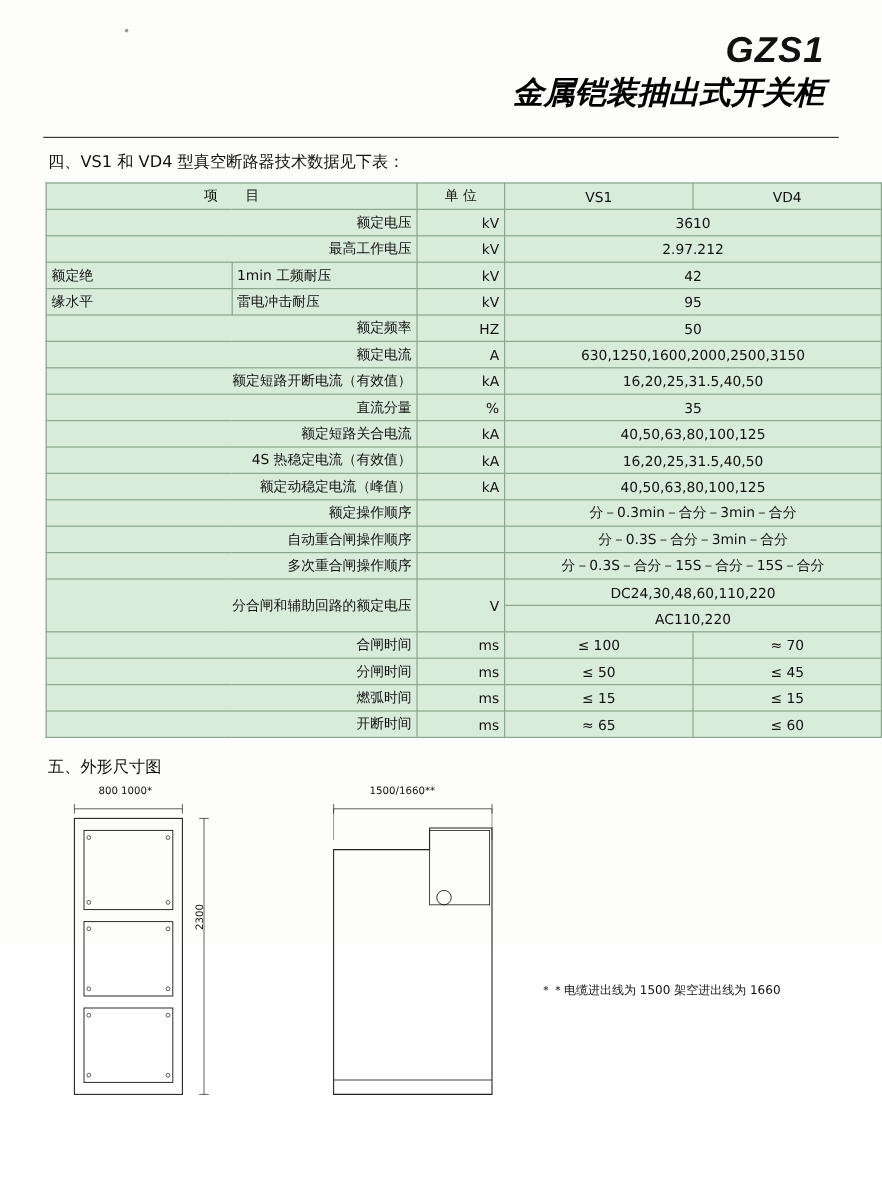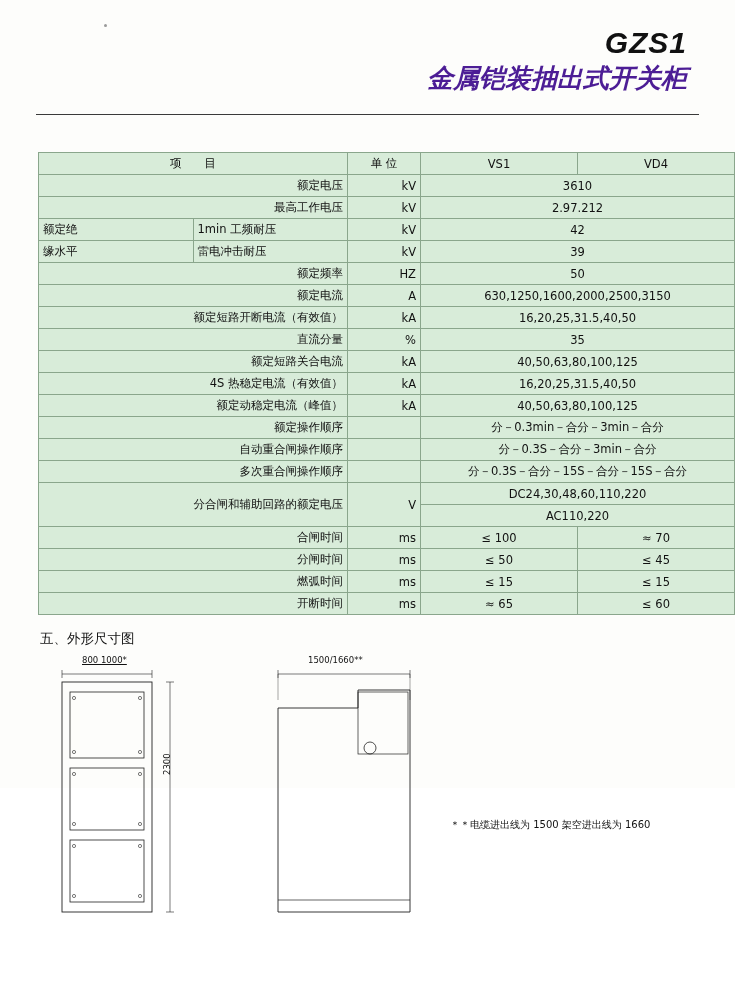--- a/index.html
+++ b/index.html
@@ -35,21 +35,21 @@
     font-size: 30px;
     letter-spacing: 1px;
     color: #111;
     line-height: 1;
   }
   .brand-sub {
     font-family: "DejaVu Sans", sans-serif;
     font-weight: bold;
     font-size: 26px;
     font-style: italic;
-    color: #4c1d95;
+    color: #000000;
     margin-top: 6px;
     line-height: 1.1;
   }
   .rule {
     position: absolute;
     left: 36px;
     top: 114px;
     width: 663px;
     height: 1px;
     background: #3a3a3a;
@@ -124,20 +124,21 @@
 
   <div class="speck" style="left:104px; top:24px;"></div>
 
   <div class="header">
     <div class="brand">GZS1</div>
     <div class="brand-sub">金属铠装抽出式开关柜</div>
   </div>
 
   <div class="rule"></div>
 
+  <div class="section-title" id="sec4">四、VS1 和 VD4 型真空断路器技术数据见下表：</div>
 
   <table class="spec">
     <tbody>
       <tr class="hdr">
         <td class="c-item center" colspan="2">项　　目</td>
         <td class="c-unit">单 位</td>
         <td class="c-vs1">VS1</td>
         <td class="c-vd4">VD4</td>
       </tr>
 
@@ -161,21 +162,21 @@
         <td class="lbl-ind" style="width:180px;">额定绝</td>
         <td class="sub-left">1min 工频耐压</td>
         <td class="c-unit">kV</td>
         <td colspan="2" class="center">42</td>
       </tr>
 
       <tr>
         <td class="lbl-ind">缘水平</td>
         <td class="sub-left">雷电冲击耐压</td>
         <td class="c-unit">kV</td>
-        <td colspan="2" class="center">39</td>
+        <td colspan="2" class="center">95</td>
       </tr>
 
       <tr>
         <td class="lbl" colspan="2">额定频率</td>
         <td class="c-unit">HZ</td>
         <td colspan="2" class="center">50</td>
       </tr>
       <tr>
         <td class="lbl" colspan="2">额定电流</td>
         <td class="c-unit">A</td>
@@ -281,21 +282,21 @@
     <circle cx="88" cy="164" r="1.6" fill="none" stroke="#222" stroke-width="0.6"></circle>
     <circle cx="22" cy="186" r="1.6" fill="none" stroke="#222" stroke-width="0.6"></circle>
     <circle cx="88" cy="186" r="1.6" fill="none" stroke="#222" stroke-width="0.6"></circle>
     <circle cx="22" cy="236" r="1.6" fill="none" stroke="#222" stroke-width="0.6"></circle>
     <circle cx="88" cy="236" r="1.6" fill="none" stroke="#222" stroke-width="0.6"></circle>
 
     <line x1="118" y1="22" x2="118" y2="252" stroke="#222" stroke-width="0.6"></line>
     <line x1="114" y1="22" x2="122" y2="22" stroke="#222" stroke-width="0.6"></line>
     <line x1="114" y1="252" x2="122" y2="252" stroke="#222" stroke-width="0.6"></line>
   </svg>
-  <div class="dim-text" style="position:absolute; left:82px; top:655px;text-decoration:underline;">800 1000*</div>
+  <div class="dim-text" style="position:absolute; left:82px; top:655px;">800 1000*</div>
   <div class="dim-text" style="position:absolute; left:162px; top:775px; transform:rotate(-90deg); transform-origin:left top;">2300</div>
 
   <svg class="dw" style="left:258px; top:660px;" width="200" height="260" viewBox="0 0 200 260">
     <line x1="20" y1="14" x2="152" y2="14" stroke="#222" stroke-width="0.6"></line>
     <line x1="20" y1="10" x2="20" y2="18" stroke="#222" stroke-width="0.6"></line>
     <line x1="152" y1="10" x2="152" y2="18" stroke="#222" stroke-width="0.6"></line>
     <line x1="20" y1="14" x2="20" y2="40" stroke="#222" stroke-width="0.4"></line>
     <line x1="152" y1="14" x2="152" y2="40" stroke="#222" stroke-width="0.4"></line>
 
     <path d="M20 48 L100 48 L100 30 L152 30 L152 252 L20 252 Z" fill="none" stroke="#222" stroke-width="0.9"></path>

